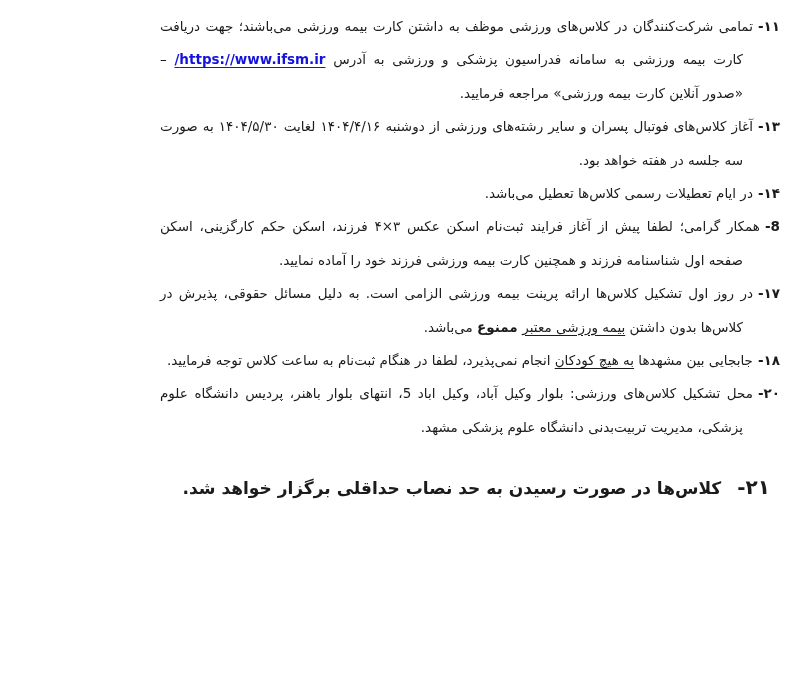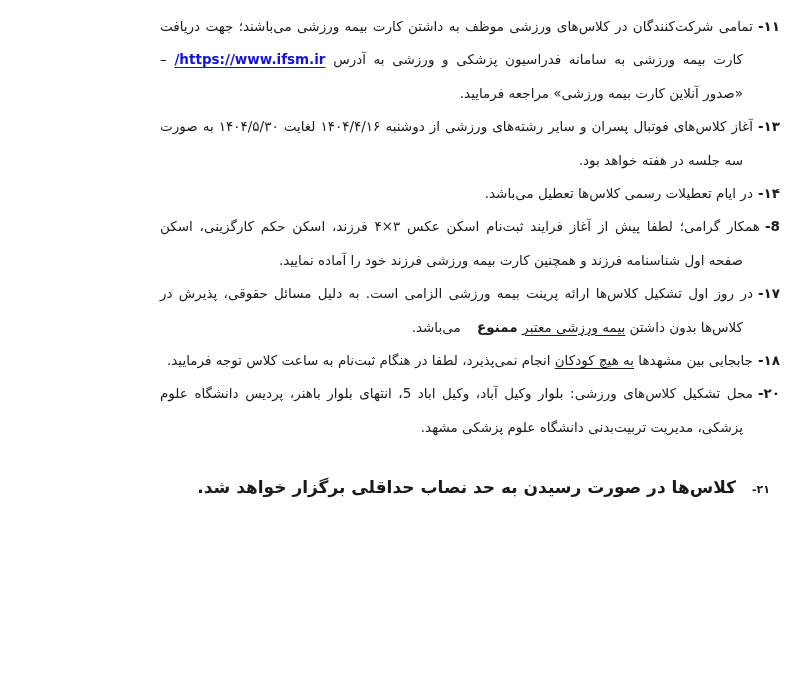--- a/index.html
+++ b/index.html
@@ -31,41 +31,40 @@
     margin-left: 5px;
     white-space: nowrap;
   }
   .seg { }
   .u {
     text-decoration: underline;
     text-underline-offset: 3px;
   }
   .b {
     font-weight: bold;
-    margin-left: 12px;
   }
   .link {
     color: #1414dd;
     font-weight: bold;
     text-decoration: underline;
     text-underline-offset: 3px;
     cursor: pointer;
   }
   .footer-block {
     margin-top: 22px;
   }
   .footer-item {
     font-weight: bold;
     font-size: 17px;
     line-height: 42px;
     padding-right: 10px;
     text-align: right;
   }
   .footer-item .num {
-    font-size: 11px;
+    font-size: 20px;
     margin-left: 16px;
   }
 </style>
 </head>
 <body>
 
 <div class="doc">
 
   <div class="item"><span class="num">۱۱-</span><span class="seg">تمامی شرکت‌کنندگان در کلاس‌های ورزشی موظف به داشتن کارت بیمه ورزشی می‌باشند؛ جهت دریافت کارت بیمه ورزشی به سامانه فدراسیون پزشکی و ورزشی به آدرس </span><span class="link">https://www.ifsm.ir/</span><span class="seg"> – «صدور آنلاین کارت بیمه ورزشی» مراجعه فرمایید.</span></div>
 

